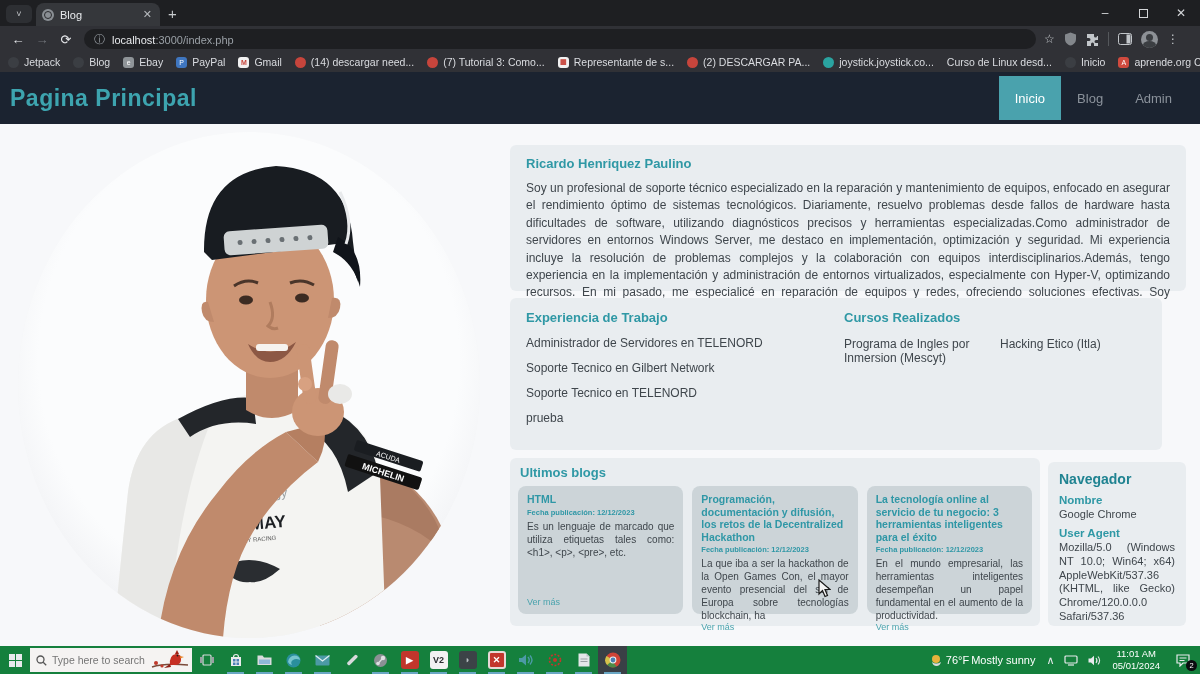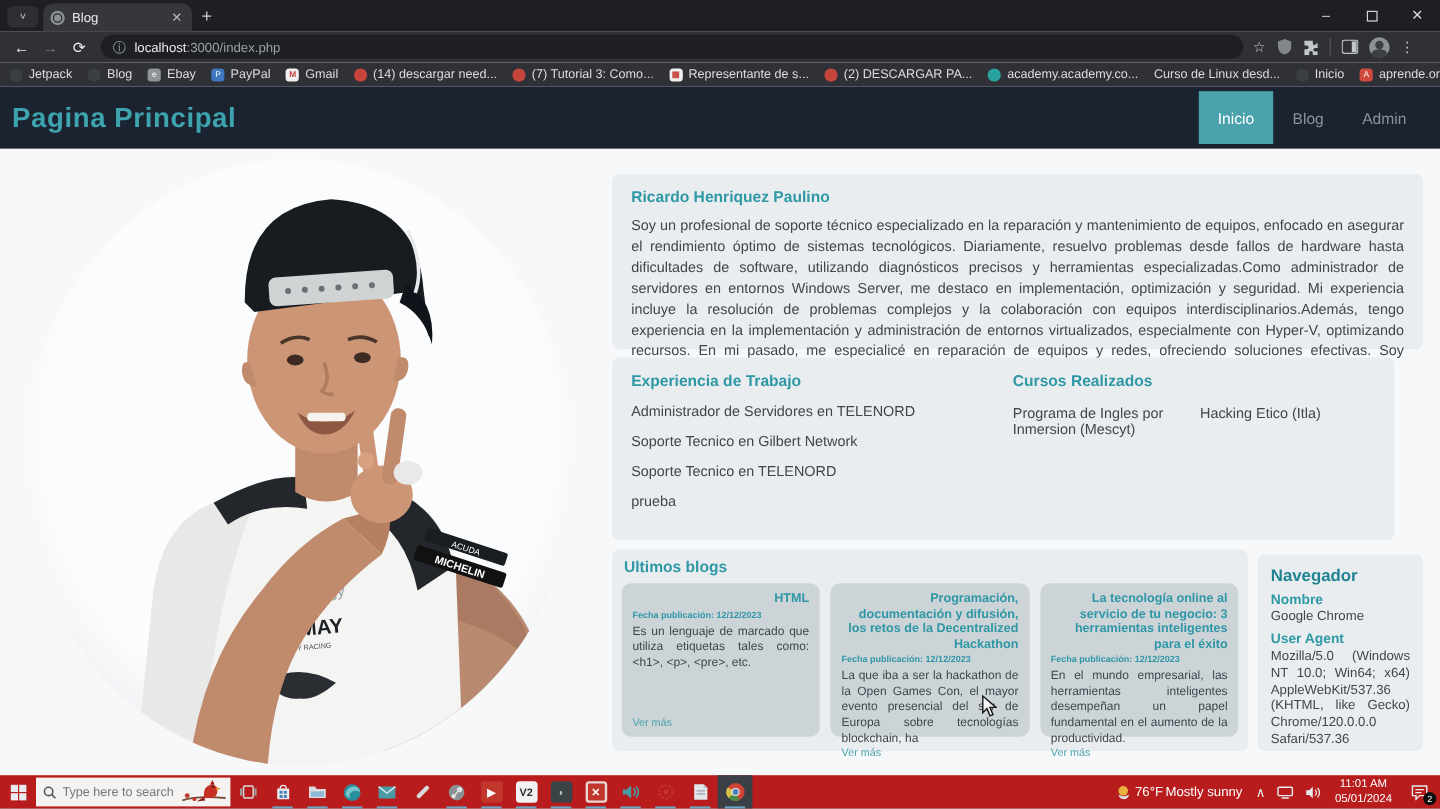--- a/index.html
+++ b/index.html
@@ -65,35 +65,35 @@
   .expbox { left:510px; top:174px; width:334px; height:152px; padding:12px 16px; }
   .expbox .item { margin-top:11px; font-size:12px; color:#3f464c; }
 
   .coursebox { left:828px; top:174px; width:334px; height:152px; padding:12px 16px; }
   .course-grid { margin-top:12px; display:grid; grid-template-columns:1fr 1fr; gap:10px; font-size:12px; color:#3f464c; }
 
   .blogsbox { left:510px; top:334px; width:530px; height:168px; padding:7px 8px; }
   .blogsbox h3 { margin-left:2px; }
   .cards { display:flex; gap:9px; margin-top:6px; height:128px; }
   .card { flex:1; background:#ccd4d8; border-radius:8px; padding:7px 9px; display:flex; flex-direction:column; }
-  .card .ctitle { font-size:10.5px; font-weight:bold; color:#2f97a6; line-height:1.2;text-align:right; }
+  .card .ctitle { font-size:10.5px; font-weight:bold; color:#2f97a6; line-height:1.2; }
   .card .cdate { font-size:7.5px; font-weight:bold; color:#2f97a6; margin-top:2px; }
   .card .cbody { font-size:10px; color:#3f464c; text-align:justify; line-height:1.3; margin-top:3px; }
   .card .cmore { font-size:9px; color:#4aa3ad; margin-top:auto; cursor:pointer; }
 
   .browserbox { left:1048px; top:338px; width:138px; height:164px; padding:9px 11px; }
   .browserbox .bhead { font-size:14px; font-weight:bold; color:#1f8391; }
   .browserbox .blabel { font-size:11.5px; font-weight:bold; color:#2f98a5; margin-top:7px; }
   .browserbox .bval { font-size:11px; color:#3f464c; margin-top:2px; }
   .browserbox .bua { text-align:justify; line-height:1.25; }
 
   .cursor { position:absolute; left:818px; top:455px; width:13px; height:19px; }
 
   
-  .taskbar { position:absolute; left:0; top:646px; width:1200px; height:28px; background:#b91c1c; display:flex; align-items:center; }
+  .taskbar { position:absolute; left:0; top:646px; width:1200px; height:28px; background:#15803d; display:flex; align-items:center; }
   .startbtn { width:30px; height:28px; display:flex; align-items:center; justify-content:center; cursor:pointer; }
   .winlogo { width:13px; height:13px; display:grid; grid-template-columns:6px 6px; grid-template-rows:6px 6px; gap:1px; }
   .winlogo span { background:#e8eaed; }
   .tsearch { width:162px; height:24px; background:#f5f3f2; display:flex; align-items:center; padding:0 6px; gap:5px; position:relative; cursor:text; }
   .tsearch input { border:none; outline:none; background:transparent; font-size:10.5px; color:#444; width:100px; font-family:"Liberation Sans",sans-serif; }
   .bird { position:absolute; right:2px; bottom:1px; }
   .tbico { width:29px; height:28px; display:flex; align-items:center; justify-content:center; cursor:pointer; position:relative; }
   .tbico.running::after { content:""; position:absolute; left:6px; bottom:0; width:17px; height:2px; background:#6aa7c4; }
   .tbico.active { background:#3a4046; }
   .appglyph { width:18px; height:18px; border-radius:3px; display:flex; align-items:center; justify-content:center; font-size:9px; font-weight:bold; }
@@ -191,21 +191,21 @@
     <div class="bm">
         <span class="bmi i-white">▦</span>
         <span>Representante de s...</span>
       </div>
     <div class="bm">
         <span class="bmi round i-red"></span>
         <span>(2) DESCARGAR PA...</span>
       </div>
     <div class="bm">
         <span class="bmi round i-teal"></span>
-        <span>academy.academy.co...</span>
+        <span>joystick.joystick.co...</span>
       </div>
     <div class="bm">
         <span>Curso de Linux desd...</span>
       </div>
     <div class="bm">
         <span class="bmi round i-dark"></span>
         <span>Inicio</span>
       </div>
     <div class="bm">
         <span class="bmi i-redsq">A</span>

